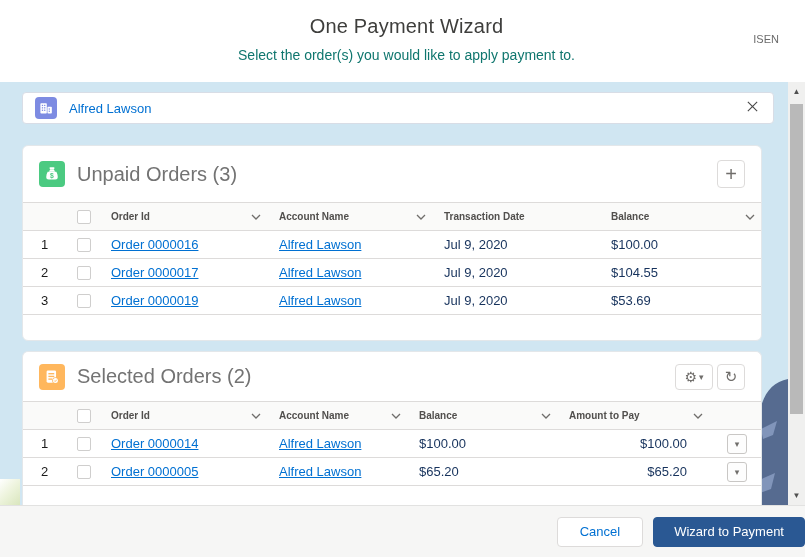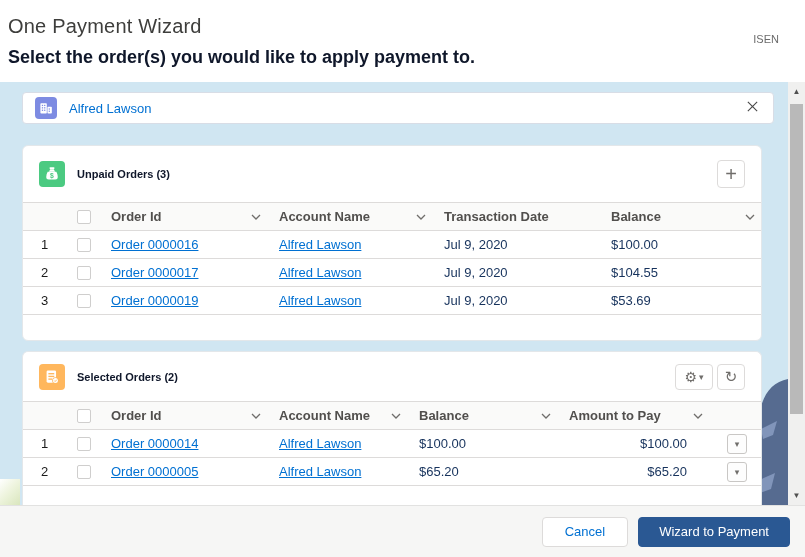--- a/index.html
+++ b/index.html
@@ -1,22 +1,22 @@
 <!DOCTYPE html>
 <html><head>
 <meta charset="utf-8">
 <style>
   * { margin:0; padding:0; box-sizing:border-box; }
   html,body { width:805px; height:557px; }
   body { font-family:"Liberation Sans", sans-serif; background:#fff; position:relative; overflow:hidden; }
 
   
-  .modal-header { position:absolute; top:0; left:0; width:805px; height:82px; background:#fff; text-align:left; z-index:3;padding-left:8px; }
+  .modal-header { position:absolute; top:0; left:0; width:805px; height:82px; background:#fff; text-align:center; z-index:3;padding-left:8px; }
   .mh-title { padding-top:15px; font-size:20px; font-weight:300; color:#3e3e3c; letter-spacing:.2px; }
-  .mh-sub { margin-top:9px; font-size:18px; font-weight:700; color:#0f172a; }
+  .mh-sub { margin-top:9px; font-size:14px; font-weight:400; color:#0f766e; }
   .mh-corner { position:absolute; top:33px; right:26px; font-size:11px; color:#6b6b6b; }
 
   
   .content { position:absolute; top:82px; left:0; width:788px; height:423px; background:#d0e6f2; overflow:hidden; }
 
   .bg-art { position:absolute; right:0; bottom:0; width:55px; height:128px; z-index:0; }
   .bg-grass { position:absolute; left:0; bottom:0; width:20px; height:26px; z-index:0;
               background:linear-gradient(135deg,#ffffff 0%,#eef4de 45%,#d9e6bd 100%); }
 
   
@@ -35,34 +35,34 @@
   .card-unpaid { top:63px; height:196px; }
   .card-selected { top:269px; height:154px; border-bottom:none; border-radius:6px 6px 0 0; }
 
   .card-header { display:flex; align-items:center; padding:0 16px; }
   .card-unpaid .card-header { height:56px; }
   .card-selected .card-header { height:49px; }
   .section-icon { width:26px; height:26px; border-radius:4px; margin-right:12px; flex:0 0 auto;
                   display:flex; align-items:center; justify-content:center; }
   .icon-green { background:#4bca81; }
   .icon-orange { background:#ffb75d; }
-  .section-title { font-size:11px; color:#0f172a;font-weight:bold; }
+  .section-title { font-size:20px; color:#737373; }
   .header-actions { margin-left:auto; display:flex; gap:4px; }
 
   .btn-sq { background:#fff; border:1px solid #dddbda; border-radius:4px; color:#706e6b;
             display:flex; align-items:center; justify-content:center; cursor:pointer; }
   .btn-plus { width:28px; height:28px; font-size:20px; font-weight:300; line-height:1; }
   .btn-gear { width:38px; height:26px; font-size:14px; gap:2px; }
   .btn-gear .caret { font-size:9px; }
   .btn-refresh { width:28px; height:26px; font-size:15px; }
 
   
   .thead { display:grid; align-items:center; height:29px; background:#fafaf9;
            border-top:1px solid #dddbda; border-bottom:1px solid #dddbda;
-           font-size:13px; font-weight:bold; color:#514f4d; }
+           font-size:10px; font-weight:bold; color:#514f4d; }
   .trow { display:grid; align-items:center; height:28px; border-bottom:1px solid #dddbda; font-size:13px; }
   .grid-unpaid { grid-template-columns:43px 35px 168px 165px 167px 162px; }
   .grid-selected { grid-template-columns:43px 35px 168px 140px 150px 152px 52px; }
 
   .hcell { display:flex; align-items:center; justify-content:space-between; padding:0 8px 0 10px; height:100%; }
   .hcell .chev { display:flex; align-items:center; }
   .cell { padding:0 10px; overflow:hidden; white-space:nowrap; }
   .cnum { text-align:center; color:#1b1b1b; padding:0; }
   .ccheck { display:flex; justify-content:center; }
   .checkbox { width:14px; height:14px; background:#fff; border:1px solid #cfcecd; border-radius:2px; cursor:pointer; }
@@ -77,21 +77,21 @@
   
   .vscroll { position:absolute; top:82px; right:0; width:17px; height:423px; background:#f0f0ef; z-index:2; }
   .sb-btn { position:absolute; left:0; width:17px; height:15px; display:flex; align-items:center;
             justify-content:center; font-size:8px; color:#4f4f4f; cursor:pointer; }
   .sb-up { top:2px; } .sb-down { bottom:2px; }
   .sb-thumb { position:absolute; left:2px; top:22px; width:13px; height:310px; background:#b9b9b9; cursor:grab; }
 
   
   .modal-footer { position:absolute; left:0; bottom:0; width:805px; height:52px; background:#f6f6f5;
                   border-top:1px solid #e2e2e1; display:flex; align-items:center; justify-content:flex-end;
-                  gap:10px; padding-right:15px; z-index:4; }
+                  gap:10px; padding-right:0; z-index:4; }
   .btn-cancel { height:30px; padding:0 22px; background:#fff; border:1px solid #dddbda; border-radius:4px;
                 color:#0070d2; font-size:13px; cursor:pointer; font-family:inherit; }
   .btn-proceed { height:30px; padding:0 20px; background:#2a5893; border:1px solid #2a5893; border-radius:4px;
                  color:#fff; font-size:13px; cursor:pointer; font-family:inherit; }
 </style>
 </head>
 <body>
 
 <div class="modal-header">
   <div class="mh-title">One Payment Wizard</div>

